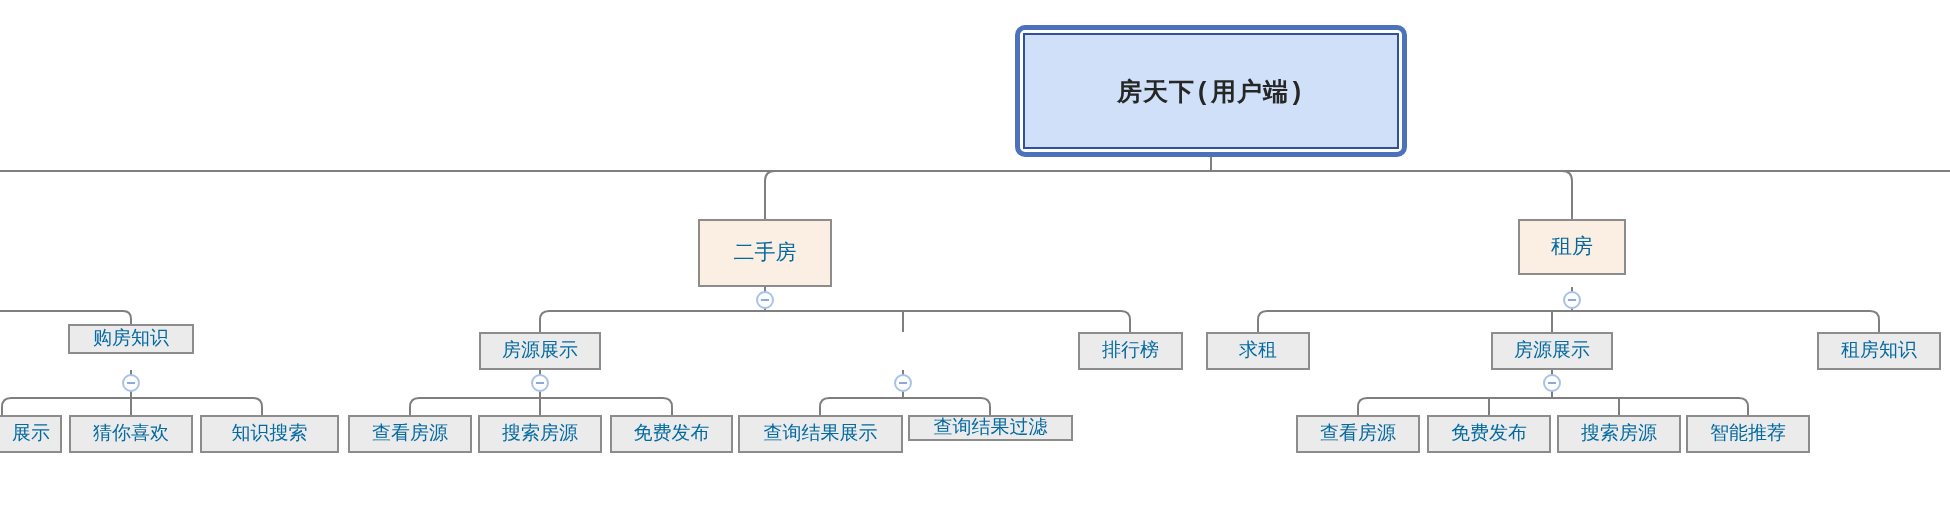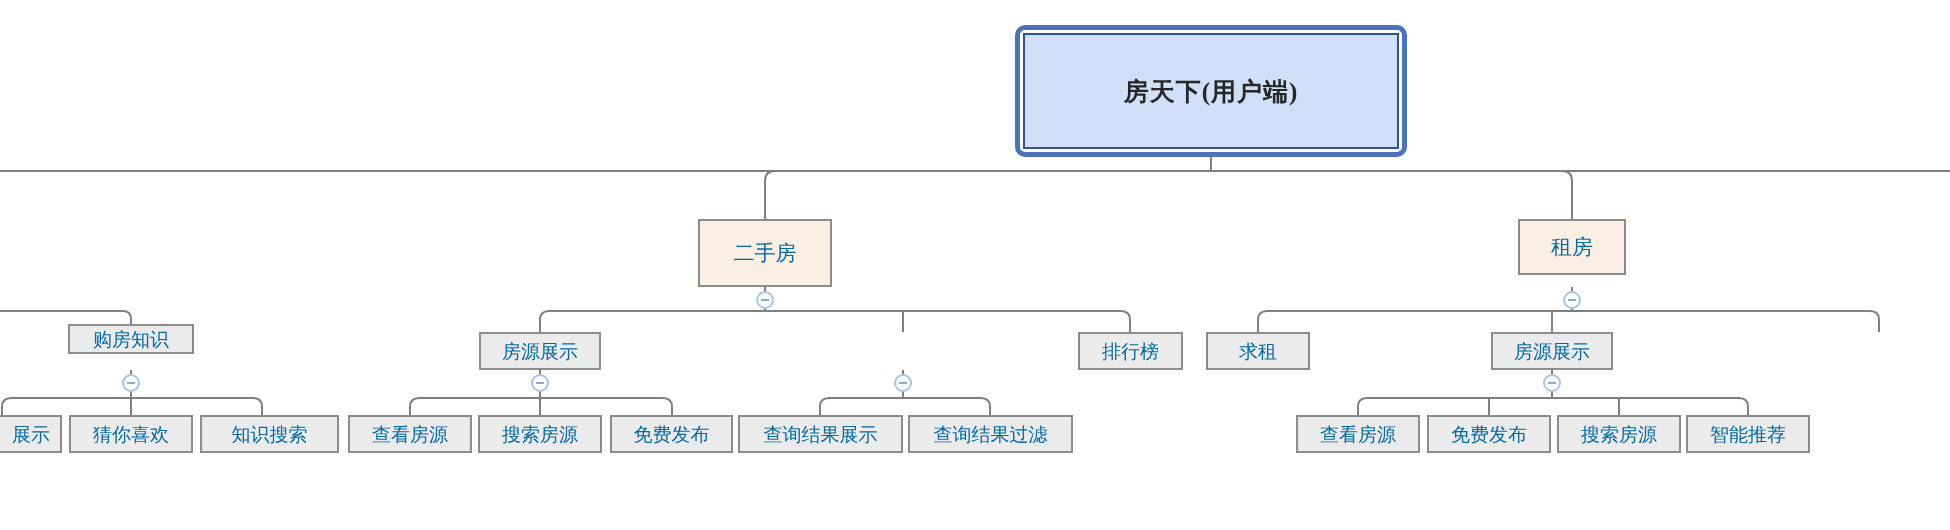--- a/index.html
+++ b/index.html
@@ -1,21 +1,21 @@
 <!DOCTYPE html>
 <html><head>
 <meta charset="utf-8">
 <style>
   html,body { margin:0; padding:0; background:#ffffff; }
   #canvas {
     position:relative;
     width:1950px; height:530px;
     overflow:hidden;
     background:#ffffff;
-    font-family:Liberation Serif, serif;
+    font-family:Liberation Mono, monospace;
     color:#262626;
   }
   #wires { position:absolute; left:0; top:0; width:1950px; height:530px; }
   #wires path { stroke:#7f7f7f; stroke-width:2; fill:none; }
 
   .node {
     position:absolute; box-sizing:border-box;
     border:2px solid #8c8c8c; background:#ebebeb;
     display:flex; align-items:center; justify-content:center;
     font-size:19px; line-height:1; color:#0369a1; white-space:nowrap;
@@ -87,29 +87,30 @@
   </div>
 
   <div class="node branch" style="left:698px;top:219px;width:134px;height:68px">二手房</div>
   <div class="node branch" style="left:1518px;top:219px;width:108px;height:56px">租房</div>
 
   <div class="node" style="left:68px;top:324px;width:126px;height:30px">购房知识</div>
   <div class="node" style="left:479px;top:332px;width:122px;height:38px">房源展示</div>
   <div class="node" style="left:1078px;top:332px;width:105px;height:38px">排行榜</div>
   <div class="node" style="left:1206px;top:332px;width:104px;height:38px">求租</div>
   <div class="node" style="left:1491px;top:332px;width:122px;height:38px">房源展示</div>
+  <div class="node" style="left:1817px;top:332px;width:124px;height:38px">租房知识</div>
 
   <div class="node cut" style="left:-130px;top:415px;width:192px;height:38px">展示</div>
   <div class="node" style="left:69px;top:415px;width:124px;height:38px">猜你喜欢</div>
   <div class="node" style="left:200px;top:415px;width:139px;height:38px">知识搜索</div>
   <div class="node" style="left:348px;top:415px;width:124px;height:38px">查看房源</div>
   <div class="node" style="left:478px;top:415px;width:124px;height:38px">搜索房源</div>
   <div class="node" style="left:610px;top:415px;width:123px;height:38px">免费发布</div>
   <div class="node" style="left:738px;top:415px;width:165px;height:38px">查询结果展示</div>
-  <div class="node" style="left:908px;top:415px;width:165px;height:38px">查询结果过滤</div>
+  <div class="node" style="left:908px;top:415px;width:165px;height:26px">查询结果过滤</div>
   <div class="node" style="left:1296px;top:415px;width:124px;height:38px">查看房源</div>
   <div class="node" style="left:1427px;top:415px;width:124px;height:38px">免费发布</div>
   <div class="node" style="left:1557px;top:415px;width:124px;height:38px">搜索房源</div>
   <div class="node" style="left:1686px;top:415px;width:124px;height:38px">智能推荐</div>
 
   <div class="toggle" style="left:756px;top:291px"></div>
   <div class="toggle" style="left:1563px;top:291px"></div>
   <div class="toggle" style="left:122px;top:374px"></div>
   <div class="toggle" style="left:531px;top:374px"></div>
   <div class="toggle" style="left:894px;top:374px"></div>

